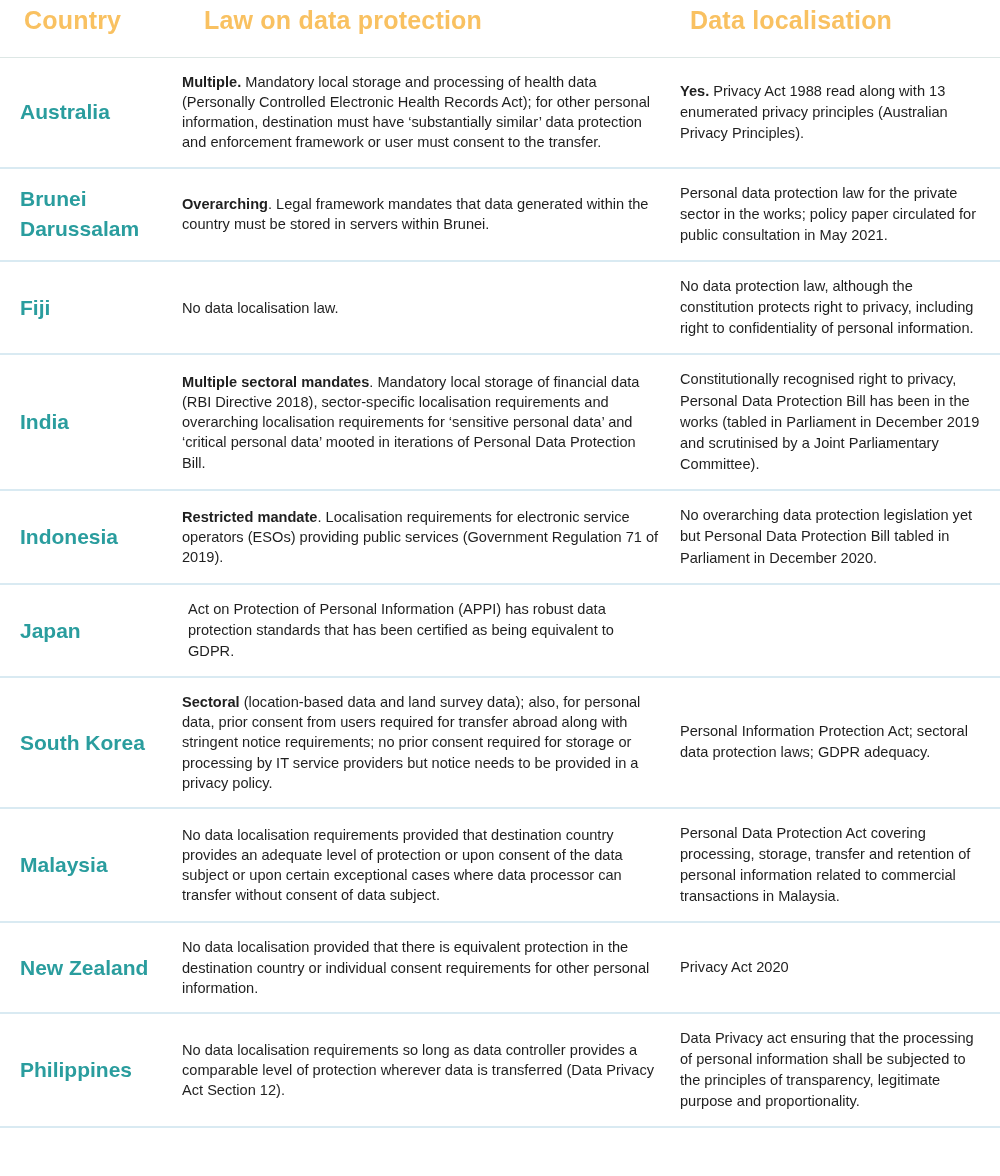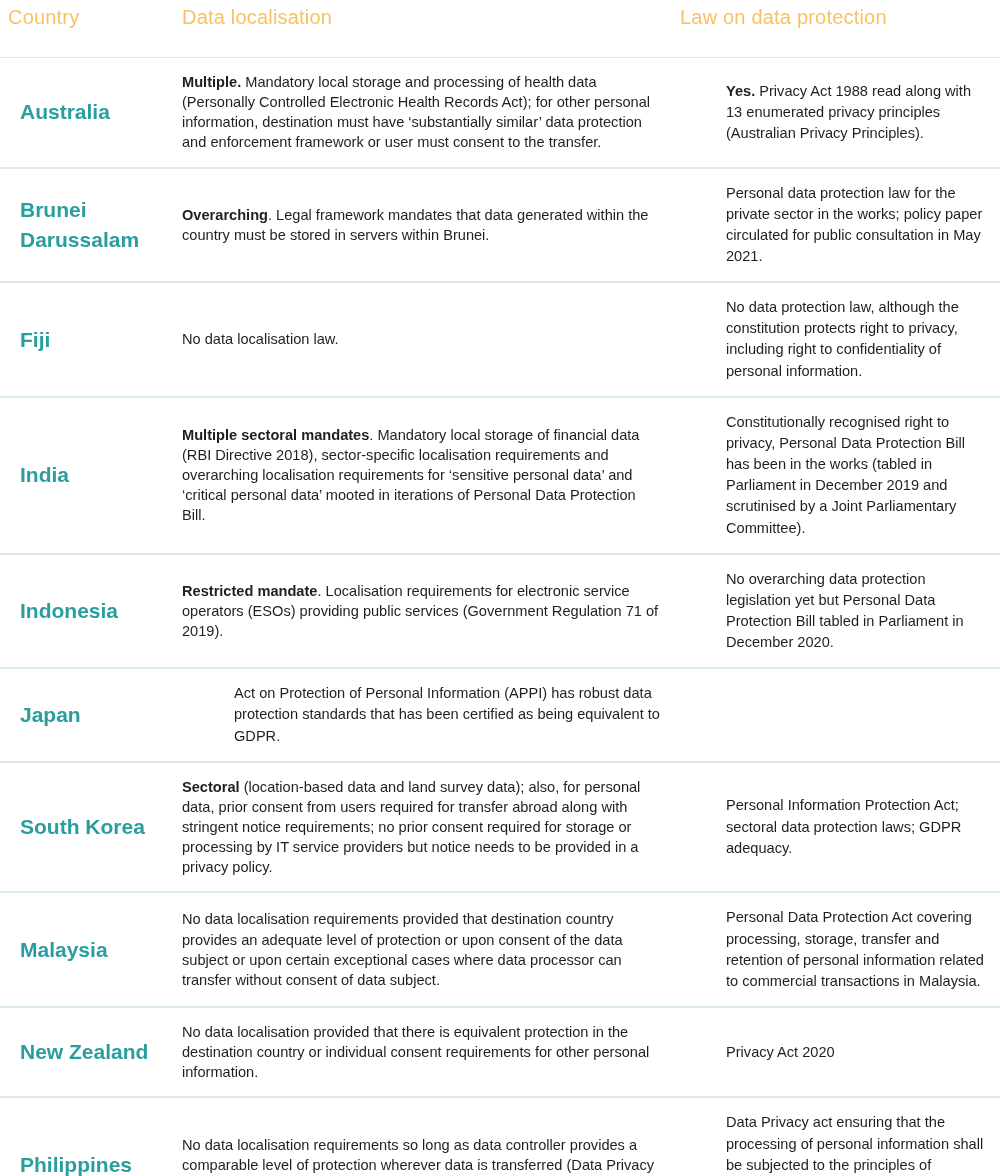--- a/index.html
+++ b/index.html
@@ -26,24 +26,25 @@
     grid-template-columns: 182px 492px 326px;
     align-items: center;
   }
   .header-row {
     height: 58px;
     align-items: start;
     padding-top: 6px;
     border-bottom: 1px solid var(--header-divider);
   }
   .header-cell {
-    font-size: 20px;
-    font-weight: normal;
+    font-size: 25px;
+    font-weight: bold;
     color: var(--header-color);
     letter-spacing: 0.2px;
+    margin-left: 16px;
   }
   .header-cell.c-country { padding-left: 8px; }
   .header-cell.c-law { padding-left: 6px; }
   .row {
     min-height: 88px;
     padding: 14px 0;
   }
   .row + .row { border-top: 2px solid var(--divider-color); }
   #rows .row:last-child { border-bottom: 2px solid var(--divider-color); }
   .cell-country {
@@ -59,34 +60,33 @@
     font-size: 14.6px;
     color: var(--body-color);
     line-height: 1.38;
   }
   .cell-law {
     padding-left: 6px;
     padding-right: 14px;
     font-size: 14.6px;
     color: var(--body-color);
     line-height: 1.45;
-    margin-left: 46px;
   }
   .lead { font-weight: bold; }
   .lead:empty { display: none; }
 </style>
 </head>
 <body>
 
 <div class="page">
 
   <div class="grid-row header-row">
     <div class="header-cell c-country">Country</div>
+    <div class="header-cell c-law">Law on data protection</div>
     <div class="header-cell c-loc">Data localisation</div>
-    <div class="header-cell c-law">Law on data protection</div>
   </div>
 
   <div id="rows">
     <div class="grid-row row">
       <div class="cell-country">Australia</div>
       <div class="cell-loc"><span class="lead">Multiple.</span><span> Mandatory local storage and processing of health data (Personally Controlled Electronic Health Records Act); for other personal information, destination must have ‘substantially similar’ data protection and enforcement framework or user must consent to the transfer.</span></div>
       <div class="cell-law"><span class="lead">Yes.</span><span> Privacy Act 1988 read along with 13 enumerated privacy principles (Australian Privacy Principles).</span></div>
     </div>
 
     <div class="grid-row row">

